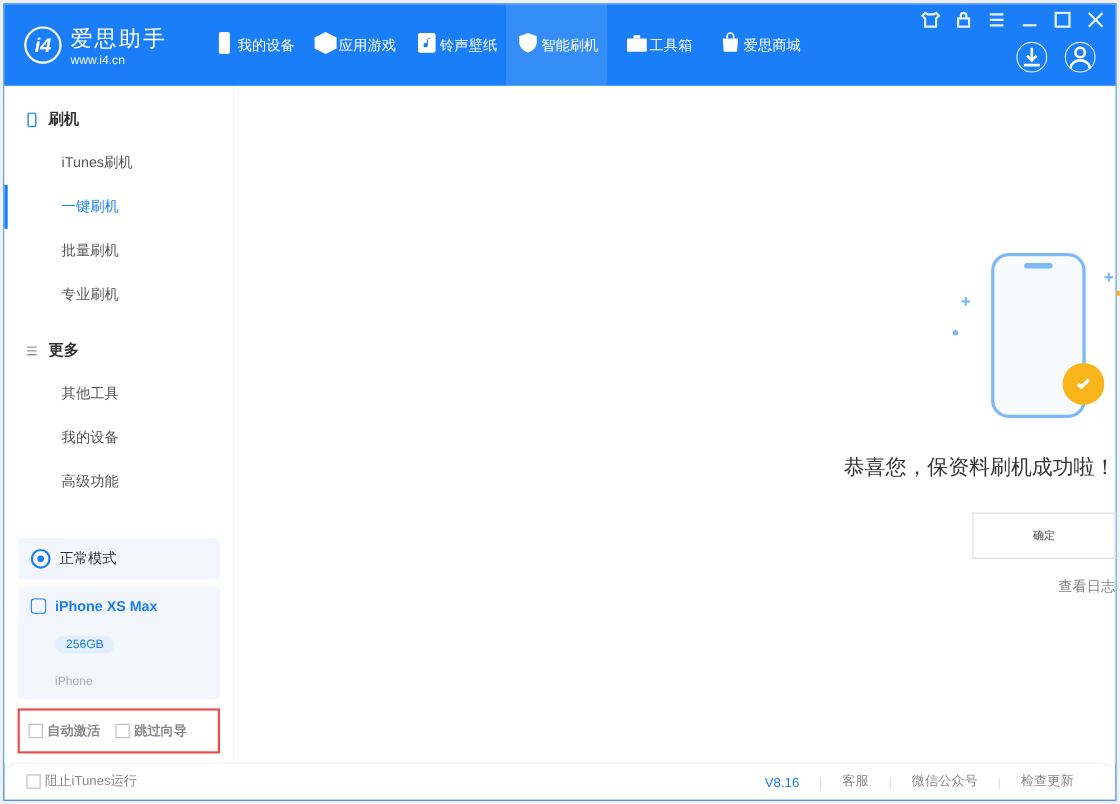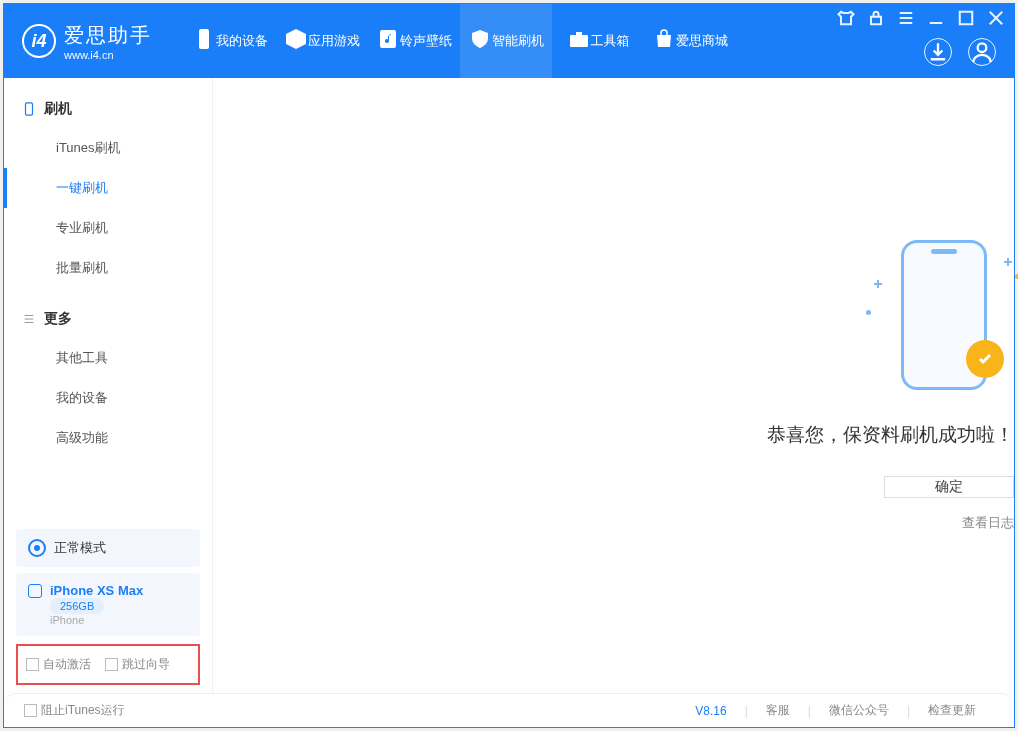--- a/index.html
+++ b/index.html
@@ -27,45 +27,45 @@
 .s-group { padding-top: 18px; }
 .s-head { display: flex; align-items: center; padding: 4px 18px 10px; font-size: 14px; font-weight: 600; color: #333; gap: 8px; }
 .s-head svg { width: 14px; height: 14px; }
 .s-item { padding: 11px 0 11px 52px; font-size: 13px; color: #555; cursor: pointer; }
 .s-item.active { color: #1a7ef8; position: relative; }
 .s-item.active::before { content: ""; position: absolute; left: 0; top: 0; bottom: 0; width: 3px; background: #1a7ef8; }
 .s-bottom { margin-top: auto; }
 .mode-card, .device-card { margin: 6px 12px; background: #f3f7fd; border-radius: 4px; padding: 10px 12px; display: flex; align-items: center; gap: 8px; font-size: 13px; color: #333; }
 .mode-icon { width: 18px; height: 18px; border: 2px solid #1a7ef8; border-radius: 50%; position: relative; }
 .mode-icon::after { content: ""; position: absolute; width: 6px; height: 6px; background: #1a7ef8; border-radius: 50%; top: 4px; left: 4px; }
-.device-card { flex-direction: column; align-items: flex-start; gap: 0; }
+.device-card { flex-direction: column; align-items: flex-start; gap: 20px; }
 .device-row1 { display: flex; align-items: center; gap: 8px; width: 100%; }
 .device-name { color: #1a7ef8; font-weight: 600; font-size: 13px; }
 .device-cap { display: inline-block; background: #e3effd; color: #1a7ef8; font-size: 11px; padding: 2px 10px; border-radius: 10px; margin-left: 22px; }
 .device-type { color: #aaa; font-size: 11px; margin-left: 22px; }
-.option-row { border: 2px solid #e94e4e; margin: 8px 12px 8px 12px; padding: 10px 8px; display: flex; gap: 14px; font-size: 12px; color: #888; }
+.option-row { border: 2px solid #e94e4e; margin: 8px 12px 8px 12px; padding: 10px 8px; display: flex; gap: 14px; font-size: 12px; color: #888; font-weight: bold; }
 .chk { display: flex; align-items: center; gap: 4px; cursor: pointer; }
 .chk-box { width: 13px; height: 13px; border: 1px solid #bbb; background: #fff; }
 .main { flex: 1; display: flex; flex-direction: column; align-items: flex-end; justify-content: center; background: #fff; }
 .ill { position: relative; width: 140px; height: 160px; margin-bottom: 22px; }
 .phone { width: 86px; height: 150px; border: 3px solid #7eb9f7; border-radius: 16px; background: #f7fbff; position: absolute; left: 50%; transform: translateX(-50%); }
 .phone::before { content:""; position:absolute; top:6px; left:50%; transform:translateX(-50%); width:26px; height:5px; background:#7eb9f7; border-radius:3px; }
 .badge { position: absolute; right: 10px; bottom: 22px; width: 38px; height: 38px; background: #f9b41a; border-radius: 50%; display:flex; align-items:center; justify-content:center; }
 .badge svg { stroke:#fff; stroke-width:3; fill:none; }
 .spark { position:absolute; width:8px; height:8px; }
 .spark::before, .spark::after { content:""; position:absolute; background:#7eb9f7; }
 .spark::before { width:8px; height:2px; top:3px; left:0; }
 .spark::after { width:2px; height:8px; top:0; left:3px; }
 .spark.s1 { top:40px; left:0; }
 .spark.s2 { top:18px; right:2px; }
 .dot { position:absolute; border-radius:50%; background:#f9b41a; }
 .dot.d1 { width:5px; height:5px; top:70px; left:-8px; background:#7eb9f7; }
 .dot.d2 { width:5px; height:5px; top:34px; right:-6px; }
 .msg { font-size: 19px; color: #333; margin-bottom: 28px; }
-.btn-ok { width: 130px; height: 22px; border: 1px solid #ddd; background: #fff; font-size: 14px; color: #444; cursor: pointer; margin-bottom: 16px; }
+.btn-ok { width: 130px; height: 42px; border: 1px solid #ddd; background: #fff; font-size: 10px; color: #444; cursor: pointer; margin-bottom: 16px; }
 .link-log { font-size: 13px; color: #888; cursor: pointer; }
 .footer { height: 34px; border-top: 1px solid #eee; display: flex; align-items: center; padding: 0 20px; font-size: 12px; color: #888; border-radius: 13px; }
 .footer .chk { color: #888; }
 .footer-r { margin-left: auto; display: flex; align-items: center; gap: 0; }
 .footer-r span { padding: 0 18px; cursor: pointer; }
 .footer-r .sep { color: #ddd; padding: 0; cursor: default; }
 .ver { color: #1a7ef8; }
 .phone-icon { width:14px; height:14px; border:1.5px solid #1a7ef8; border-radius:3px; }
 </style>
 </head>
@@ -173,22 +173,22 @@
     <div class="sidebar">
       <div class="s-group">
         <div class="s-head">
           <svg viewBox="0 0 16 16" fill="none" stroke="#1a7ef8" stroke-width="1.4">
               <rect x="4" y="1" width="8" height="14" rx="1.5"></rect>
             </svg>
           <span>刷机</span>
         </div>
         <div class="s-item">iTunes刷机</div>
         <div class="s-item active">一键刷机</div>
+        <div class="s-item">批量刷机</div>
         <div class="s-item">专业刷机</div>
-        <div class="s-item">批量刷机</div>
       </div>
       <div class="s-group">
         <div class="s-head">
           <svg viewBox="0 0 16 16" fill="none" stroke="#999" stroke-width="1.4">
               <path d="M3 4h10M3 8h10M3 12h10"></path>
             </svg>
           <span>更多</span>
         </div>
         <div class="s-item">其他工具</div>
         <div class="s-item">我的设备</div>

